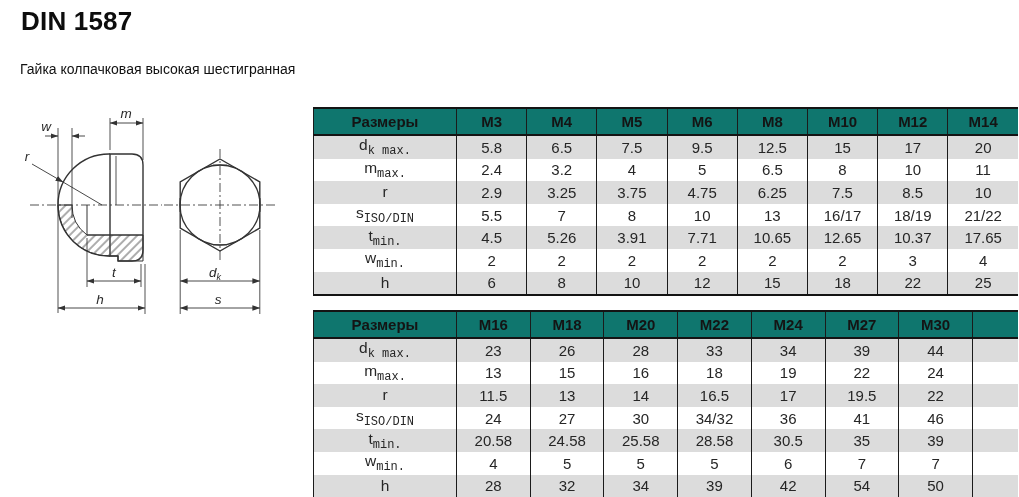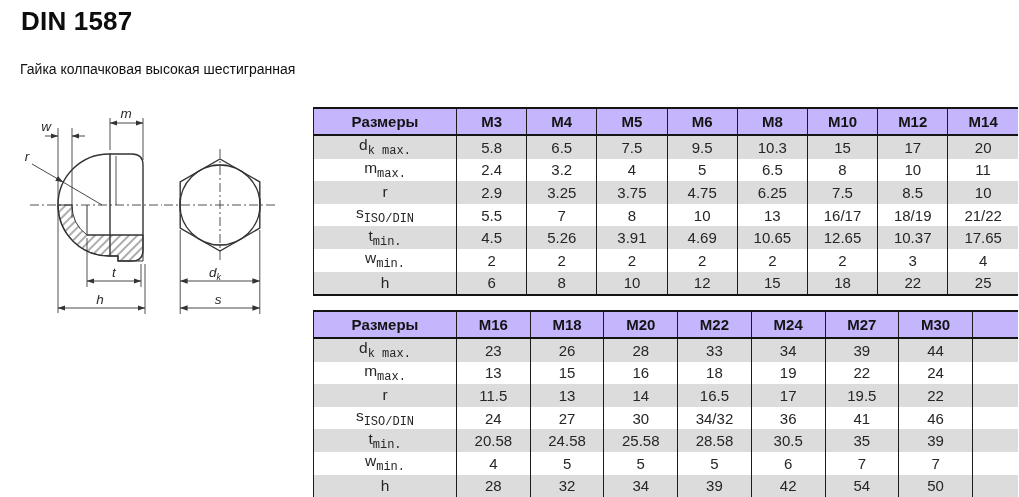--- a/index.html
+++ b/index.html
@@ -8,21 +8,21 @@
   .title{position:absolute;left:21px;top:6px;font-size:26px;font-weight:bold;color:#0d0d0d;letter-spacing:.2px;}
   .subtitle{position:absolute;left:20px;top:61px;font-size:14px;color:#101010;}
   .drawing{position:absolute;left:16px;top:98px;}
 
   .tbl-wrap{position:absolute;left:313px;width:706px;}
   .t1{top:107px;}
   .t2{top:310px;}
   table.dims{border-collapse:collapse;table-layout:fixed;width:705px;
              border-top:2px solid #141414;border-bottom:2.5px solid #141414;
              font-family:"Liberation Sans",sans-serif;}
-  table.dims thead th{background:#c4b5fd;font-weight:bold;font-size:15px;color:#141414;
+  table.dims thead th{background:#0f766e;font-weight:bold;font-size:15px;color:#141414;
              height:25px;padding:0;border-bottom:2.5px solid #141414;}
   table.dims td{height:22.6px;padding:0;text-align:center;font-size:15px;color:#262626;}
   table.dims th,table.dims td{border-left:1.2px solid #1b1b1b;}
   table.dims th:first-child,table.dims td:first-child{border-left:1.5px solid #1b1b1b;}
   table.dims tbody tr:nth-child(odd) td{background:#dcdcdc;}
   table.dims tbody tr:nth-child(even) td{background:#ffffff;}
   table.dims .lbl{width:142px;}
   table.t2tbl th:last-child{width:45px;}
   td.lbl span{font-size:15.5px;}
   td.lbl sub{font-size:12px;font-family:Liberation Mono, monospace;}
@@ -125,21 +125,21 @@
             <th>M14</th>
           </tr>
         </thead>
       <tbody>
           <tr>
             <td class="lbl"><span>d</span><sub>k max.</sub></td>
             <td>5.8</td>
             <td>6.5</td>
             <td>7.5</td>
             <td>9.5</td>
-            <td>10.3</td>
+            <td>12.5</td>
             <td>15</td>
             <td>17</td>
             <td>20</td>
           </tr>
           <tr>
             <td class="lbl"><span>m</span><sub>max.</sub></td>
             <td>2.4</td>
             <td>3.2</td>
             <td>4</td>
             <td>5</td>
@@ -168,21 +168,21 @@
             <td>13</td>
             <td>16/17</td>
             <td>18/19</td>
             <td>21/22</td>
           </tr>
           <tr>
             <td class="lbl"><span>t</span><sub>min.</sub></td>
             <td>4.5</td>
             <td>5.26</td>
             <td>3.91</td>
-            <td>4.69</td>
+            <td>7.71</td>
             <td>10.65</td>
             <td>12.65</td>
             <td>10.37</td>
             <td>17.65</td>
           </tr>
           <tr>
             <td class="lbl"><span>w</span><sub>min.</sub></td>
             <td>2</td>
             <td>2</td>
             <td>2</td>

